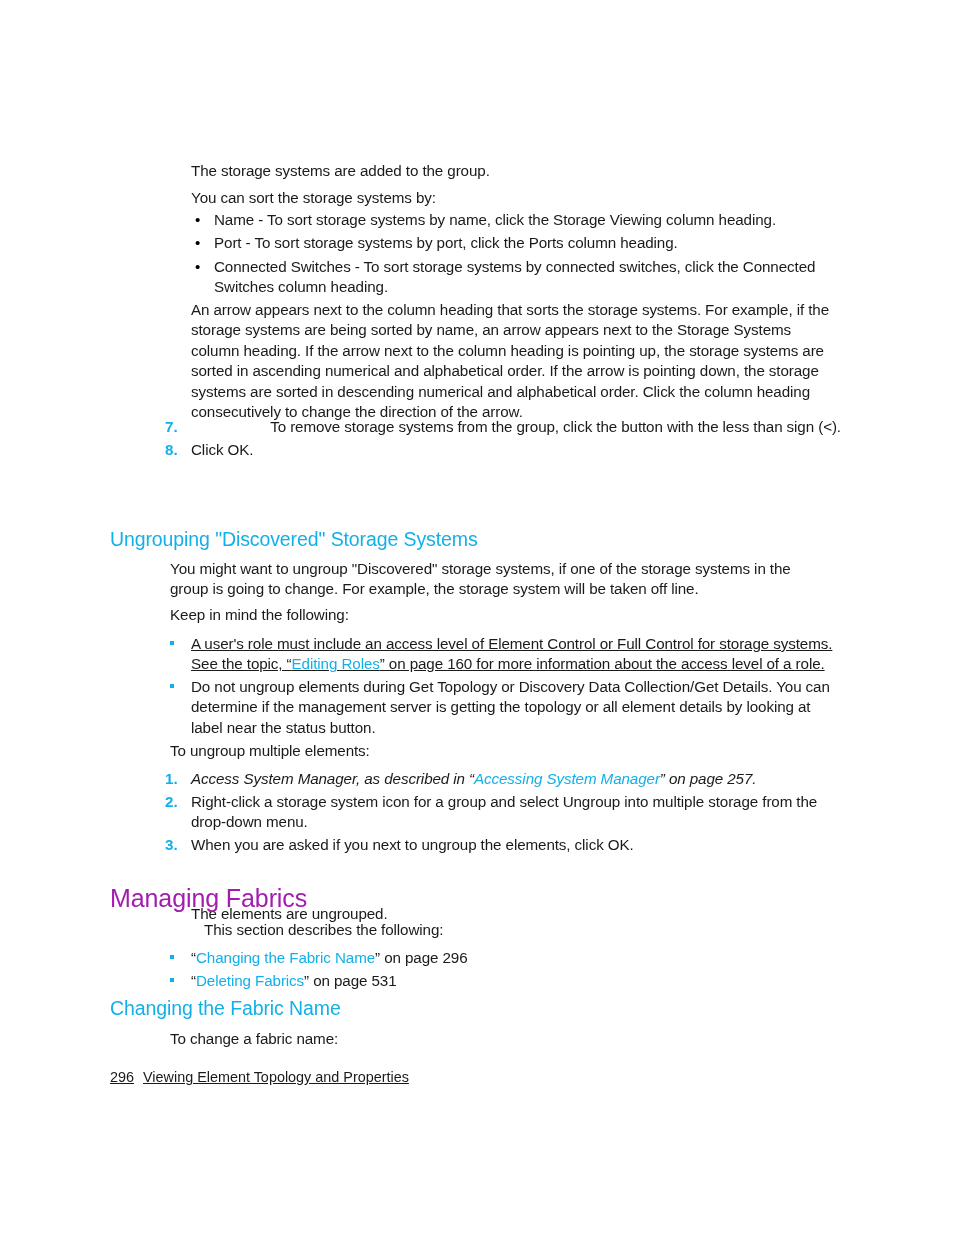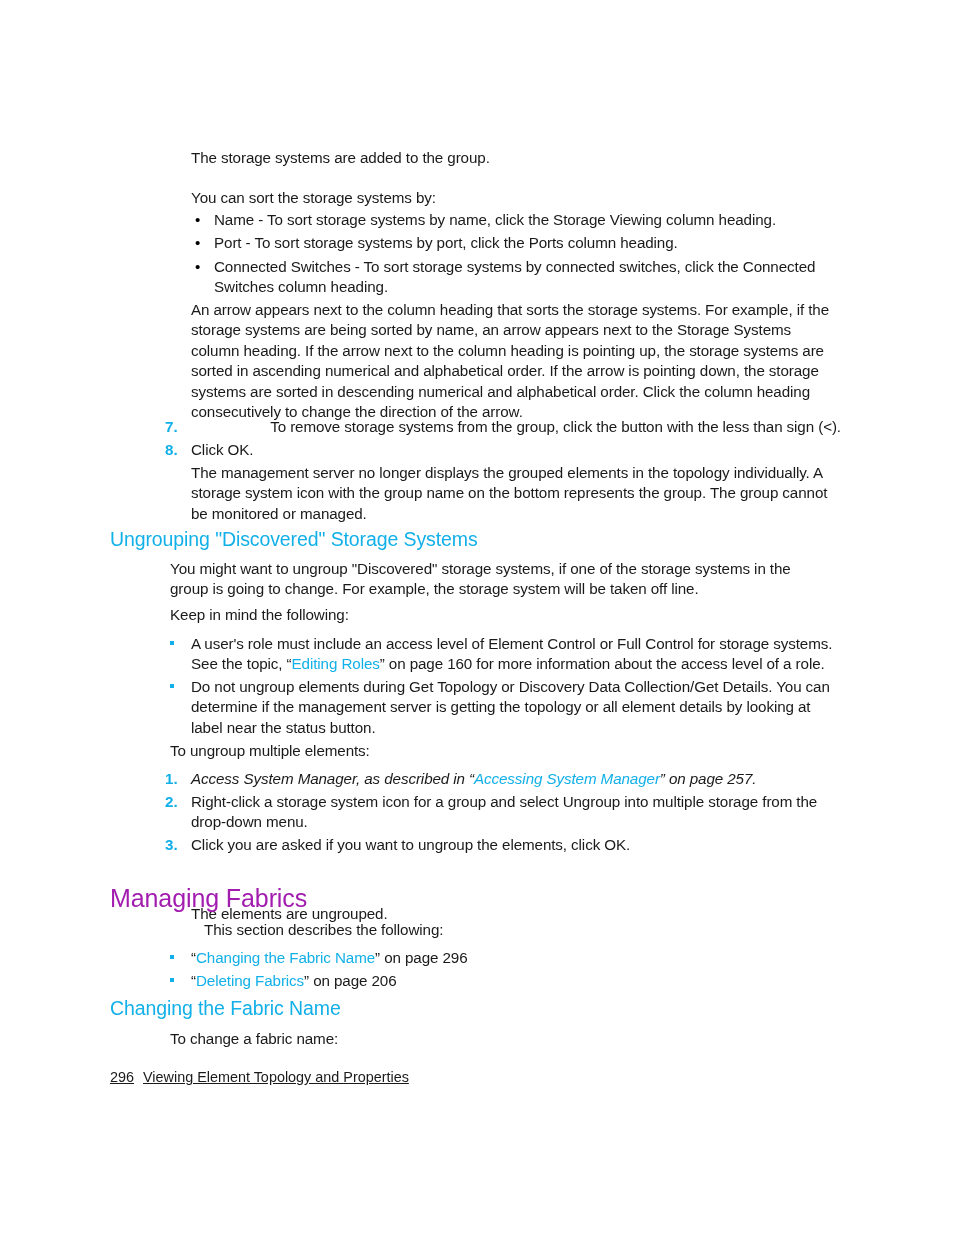--- a/index.html
+++ b/index.html
@@ -78,21 +78,21 @@
     color: #1a1a1a;
     text-decoration: underline;
   }
   .footer .pg { margin-right: 9px; }
 </style>
 </head>
 <body>
 
 <div class="page">
 
-  <div class="body-text" style="left:191px; top:148px; width:650px;">The storage systems are added to the group.</div>
+  <div class="body-text" style="left:191px; top:161px; width:650px;">The storage systems are added to the group.</div>
 
   <div class="body-text" style="left:191px; top:188px; width:650px;">You can sort the storage systems by:</div>
 
   <div class="bullet-dot" style="left:195px; top:210px;">•</div>
   <div class="body-text" style="left:214px; top:210px; width:620px;">
     <b>Name</b><span> - </span><span>To sort storage systems by name, click the Storage Viewing column heading.</span>
   </div>
 
   <div class="bullet-dot" style="left:195px; top:233px;">•</div>
   <div class="body-text" style="left:214px; top:233px; width:620px;">
@@ -107,67 +107,66 @@
   <div class="body-text" style="left:191px; top:300px; width:643px;">An arrow appears next to the column heading that sorts the storage systems. For example, if the storage systems are being sorted by name, an arrow appears next to the Storage Systems column heading. If the arrow next to the column heading is pointing up, the storage systems are sorted in ascending numerical and alphabetical order. If the arrow is pointing down, the storage systems are sorted in descending numerical and alphabetical order. Click the column heading consecutively to change the direction of the arrow.</div>
 
   <div class="num" style="left:165px; top:417px; width:22px;">7.</div>
   <div class="body-text" style="left:191px; top:417px; width:650px;text-align:right;">To remove storage systems from the group, click the button with the less than sign (&lt;).</div>
 
   <div class="num" style="left:165px; top:440px; width:22px;">8.</div>
   <div class="body-text" style="left:191px; top:440px; width:650px;">
     <span>Click </span><b>OK</b><span>.</span>
   </div>
 
-  <div class="body-text" style="left:191px; top:463px; width:643px;">The management server no longer displays the grouped elements in the topology individually. A storage system icon with the group name on the bottom represents the group. The group cannot be monitored or managed.</div>
 
   <div class="h2" style="left:110px; top:527px; width:720px;">Ungrouping "Discovered" Storage Systems</div>
 
   <div class="body-text" style="left:170px; top:605px; width:650px;">Keep in mind the following:</div>
 
   <div class="body-text" style="left:170px; top:559px; width:663px;">You might want to ungroup "Discovered" storage systems, if one of the storage systems in the group is going to change. For example, the storage system will be taken off line.</div>
 
   <div class="bullet-sq" style="left:170px; top:641px;"></div>
-  <div class="body-text" style="left:191px; top:634px; width:643px;">
+  <div class="body-text" style="left:191px; top:634px; width:643px;text-decoration:underline;">
     <span>A user's role must include an access level of Element Control or Full Control for storage systems. See the topic, “</span><a class="lnk" href="#">Editing Roles</a><span>” on page 160 for more information about the access level of a role.</span>
   </div>
 
   <div class="bullet-sq" style="left:170px; top:684px;"></div>
   <div class="body-text" style="left:191px; top:677px; width:643px;">Do not ungroup elements during Get Topology or Discovery Data Collection/Get Details. You can determine if the management server is getting the topology or all element details by looking at label near the status button.</div>
 
   <div class="body-text" style="left:170px; top:741px; width:650px;">To ungroup multiple elements:</div>
 
   <div class="num" style="left:165px; top:769px; width:22px;">1.</div>
   <div class="body-text" style="left:191px; top:769px; width:650px;font-style:italic;">
     <span>Access System Manager, as described in “</span><a class="lnk" href="#">Accessing System Manager</a><span>” on page 257.</span>
   </div>
 
   <div class="num" style="left:165px; top:792px; width:22px;">2.</div>
   <div class="body-text" style="left:191px; top:792px; width:640px;">
     <span>Right-click a storage system icon for a group and select </span><b>Ungroup into multiple storage</b><span> from the drop-down menu.</span>
   </div>
 
   <div class="num" style="left:165px; top:835px; width:22px;">3.</div>
   <div class="body-text" style="left:191px; top:835px; width:650px;">
-    <span>Click you are asked if you want to ungroup the elements, click </span><b>OK</b><span>.</span>
+    <span>When you are asked if you next to ungroup the elements, click </span><b>OK</b><span>.</span>
   </div>
 
   <div class="body-text" style="left:191px; top:904px; width:650px;">The elements are ungrouped.</div>
 
   <div class="h1" style="left:110px; top:883px; width:720px;">Managing Fabrics</div>
 
   <div class="body-text" style="left:170px; top:920px; width:650px;margin-left:34px;">This section describes the following:</div>
 
   <div class="bullet-sq" style="left:170px; top:955px;"></div>
   <div class="body-text" style="left:191px; top:948px; width:640px;">
     <span>“</span><a class="lnk" href="#">Changing the Fabric Name</a><span>” on page 296</span>
   </div>
 
   <div class="bullet-sq" style="left:170px; top:978px;"></div>
   <div class="body-text" style="left:191px; top:971px; width:640px;">
-    <span>“</span><a class="lnk" href="#">Deleting Fabrics</a><span>” on page 206</span>
+    <span>“</span><a class="lnk" href="#">Deleting Fabrics</a><span>” on page 531</span>
   </div>
 
   <div class="h2" style="left:110px; top:996px; width:720px;">Changing the Fabric Name</div>
 
   <div class="body-text" style="left:170px; top:1029px; width:650px;">To change a fabric name:</div>
 
   <div class="footer" style="left:110px; top:1068px; width:700px;">
     <span class="pg">296</span><span>Viewing Element Topology and Properties</span>
   </div>
 

